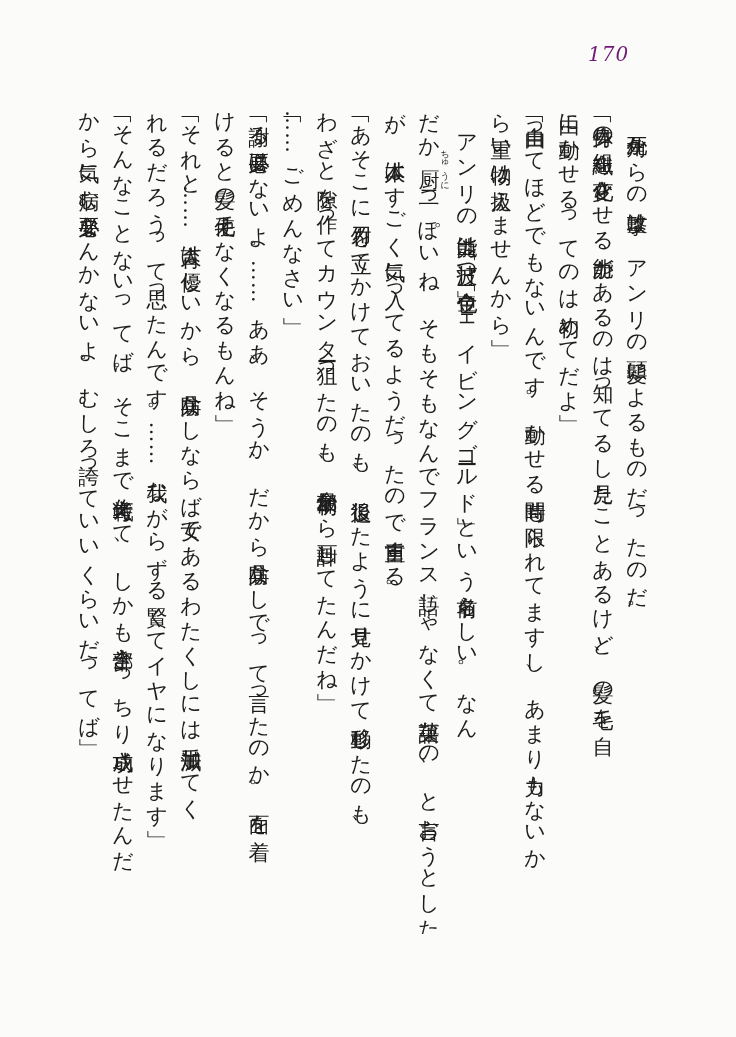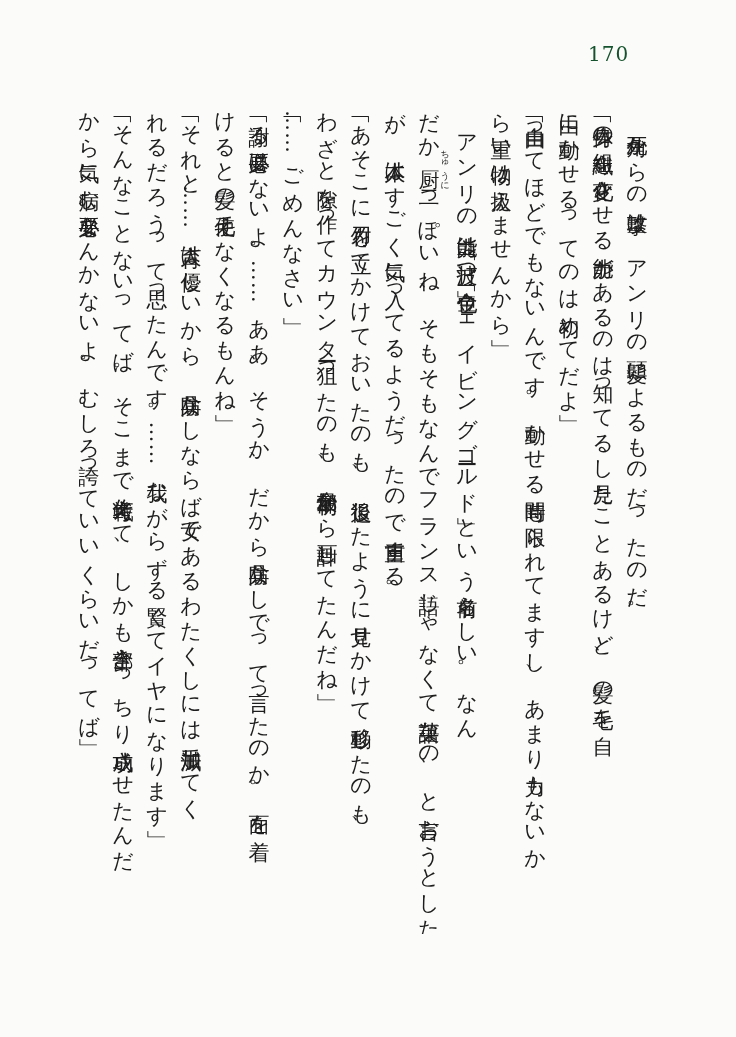--- a/index.html
+++ b/index.html
@@ -12,21 +12,22 @@
   .page {
     position: absolute; inset: 0;
     background: #fbfbf9;
     overflow: hidden;
   }
 
   .page-number {
     position: absolute;
     top: 42px; left: 588px;
     font-size: 20px;
-    color: #14532d;
+    font-style: italic;
+    color: #701a75;
     letter-spacing: 1px;
   }
 
   .text-block {
     position: absolute;
     top: 98px; right: 82px;
     height: 836px;
     writing-mode: vertical-rl;
     text-orientation: mixed;
     font-size: 21px;

